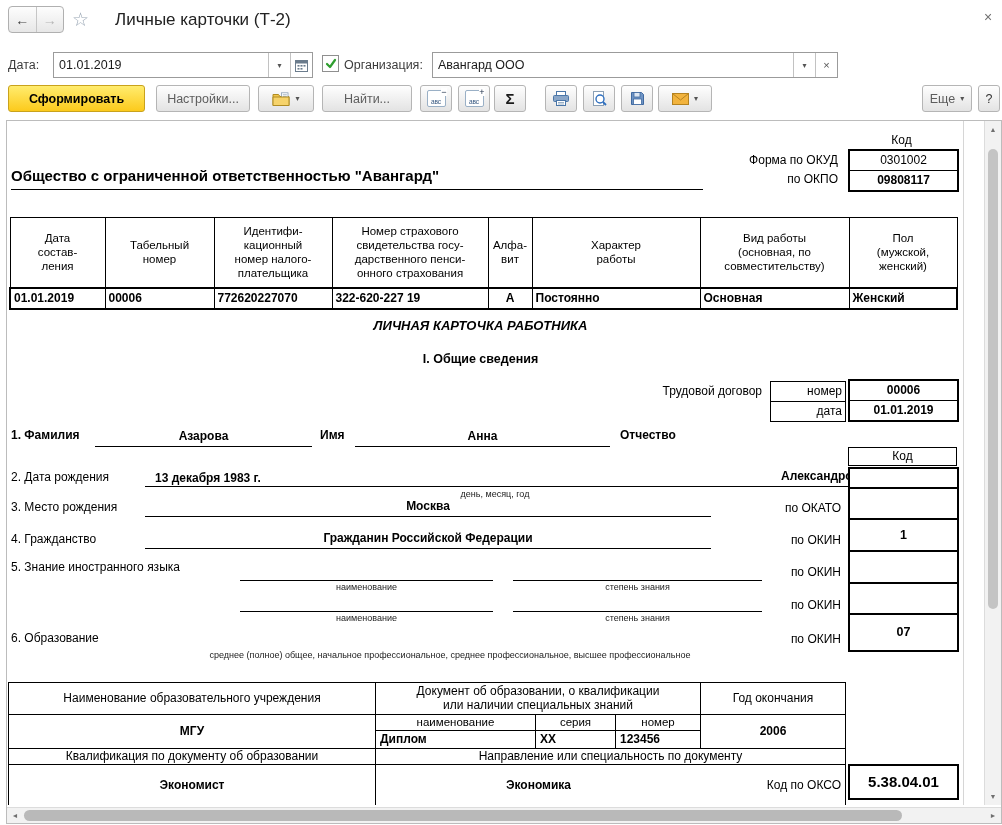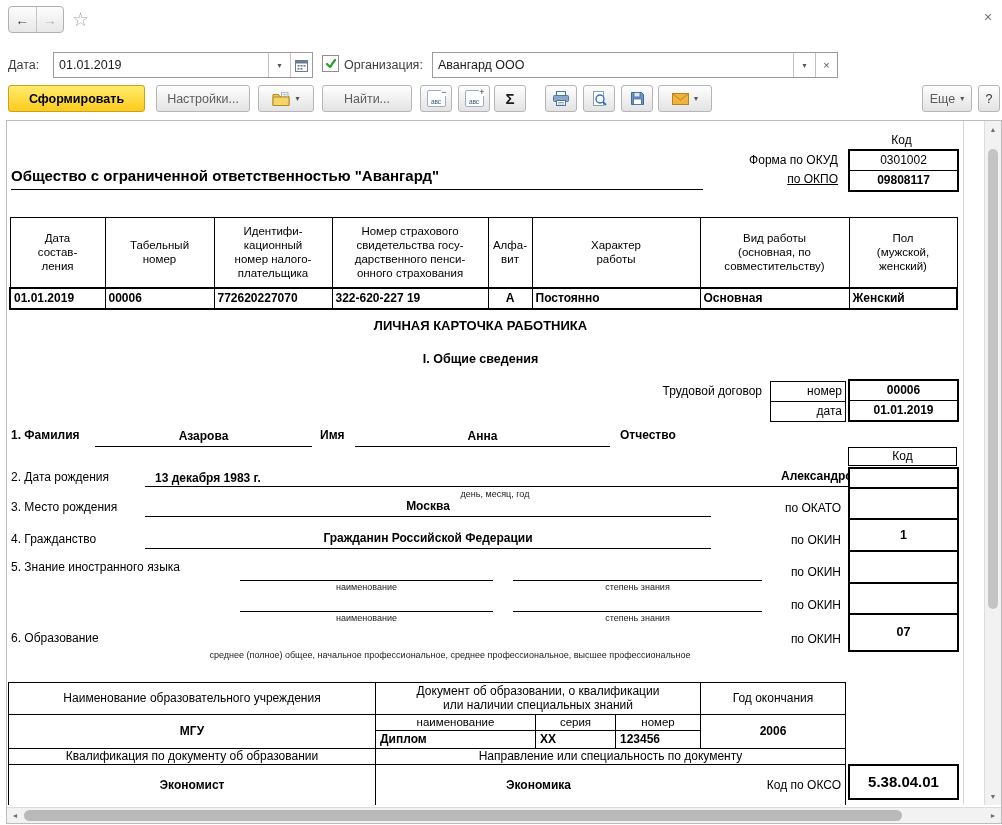--- a/index.html
+++ b/index.html
@@ -77,20 +77,21 @@
 <div class="titlebar">
   <div class="navgroup">
     <div class="navbtn back">
         <span>←</span>
       </div>
     <div class="navbtn fwd">
         <span>→</span>
       </div>
   </div>
   <span class="star">☆</span>
+  <span class="wtitle">Личные карточки (Т-2)</span>
   <span class="closex">×</span>
 </div>
 
 <span class="a lbl-chrome" style="left:8px;top:58px;">Дата:</span>
 <div class="field" style="left:53px;top:52px;width:258px;">
   <span class="ftext">01.01.2019</span>
   <span class="fbtn">
       <span>▾</span>
     </span>
   <span class="fbtn">
@@ -193,21 +194,21 @@
 </div>
 <div class="btn" style="left:978px;width:22px;color:#333;">
     <span>?</span>
   </div>
 
 <div class="doc">
   <div class="sheet">
 
     <div class="a ctr" style="left:841px;top:12px;width:107px;">Код</div>
     <div class="a rgt" style="left:593px;top:32px;width:238px;">Форма по ОКУД</div>
-    <div class="a rgt" style="left:593px;top:51px;width:238px;text-decoration:underline;">по ОКПО</div>
+    <div class="a rgt" style="left:593px;top:51px;width:238px;">по ОКПО</div>
     <div class="a codegroup" style="left:841px;top:28px;">
       <div class="cell">0301002</div>
       <div class="cell bold">09808117</div>
     </div>
 
     <div class="a" style="left:4px;top:46px;width:692px;height:22px;border-bottom:1px solid #000;font-weight:bold;font-size:15px;white-space:nowrap;">Общество с ограниченной ответственностью "Авангард"</div>
 
     <table class="htable a" style="left:2px;top:96px;">
       <colgroup>
           <col style="width:95px">
@@ -251,21 +252,21 @@
         <td>772620227070</td>
         <td>322-620-227 19</td>
         <td class="c">А</td>
         <td>Постоянно</td>
         <td>Основная</td>
         <td>Женский</td>
       </tr>
     </tbody>
       </table>
 
-    <div class="a ctr bold" style="left:0;top:197px;width:947px;font-size:13px;">ЛИЧНАЯ КАРТОЧКА РАБОТНИКА</div>
+    <div class="a ctr bold" style="left:0;top:197px;width:947px;font-size:13px;font-style:italic;">ЛИЧНАЯ КАРТОЧКА РАБОТНИКА</div>
     <div class="a ctr bold" style="left:0;top:231px;width:947px;font-size:12.5px;">I. Общие сведения</div>
 
     <div class="a rgt" style="left:517px;top:263px;width:238px;">Трудовой договор</div>
     <div class="a minibox" style="left:763px;top:260px;">
       <div class="cell">номер</div>
       <div class="cell">дата</div>
     </div>
     <div class="a codegroup" style="left:841px;top:258px;">
       <div class="cell bold">00006</div>
       <div class="cell bold">01.01.2019</div>

